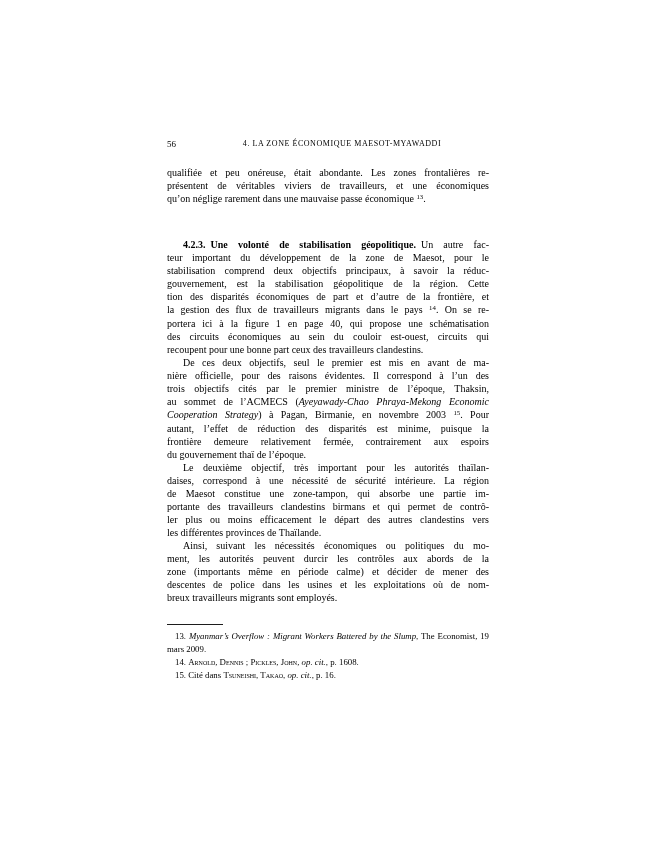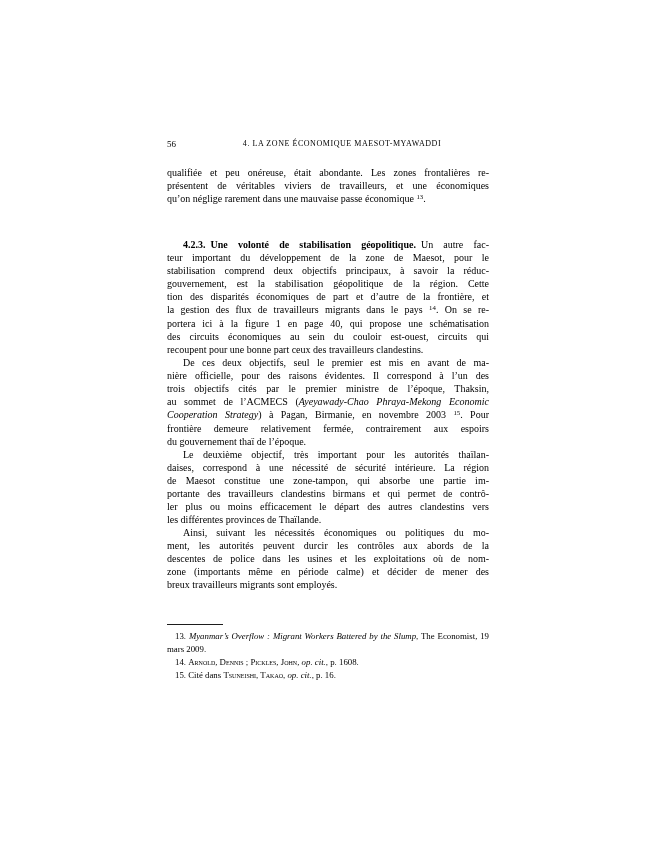--- a/index.html
+++ b/index.html
@@ -93,36 +93,37 @@
         <div class="tline"><span>portera ici à la figure 1 en page 40, qui propose une schématisation</span></div>
         <div class="tline"><span>des circuits économiques au sein du couloir est-ouest, circuits qui</span></div>
         <div class="tline last"><span>recoupent pour une bonne part ceux des travailleurs clandestins.</span></div>
       </div>
       <div>
         <div class="tline indent"><span>De ces deux objectifs, seul le premier est mis en avant de ma-</span></div>
         <div class="tline"><span>nière officielle, pour des raisons évidentes. Il correspond à l’un des</span></div>
         <div class="tline"><span>trois objectifs cités par le premier ministre de l’époque, Thaksin,</span></div>
         <div class="tline"><span>au sommet de l’ACMECS (</span><span class="s-i">Ayeyawady-Chao Phraya-Mekong Economic</span></div>
         <div class="tline"><span class="s-i">Cooperation Strategy</span><span>) à Pagan, Birmanie, en novembre 2003 </span><span class="s-sup">15</span><span>. Pour</span></div>
+        <div class="tline"><span>autant, l’effet de réduction des disparités est minime, puisque la</span></div>
         <div class="tline"><span>frontière demeure relativement fermée, contrairement aux espoirs</span></div>
         <div class="tline last"><span>du gouvernement thaï de l’époque.</span></div>
       </div>
       <div>
         <div class="tline indent"><span>Le deuxième objectif, très important pour les autorités thaïlan-</span></div>
         <div class="tline"><span>daises, correspond à une nécessité de sécurité intérieure. La région</span></div>
         <div class="tline"><span>de Maesot constitue une zone-tampon, qui absorbe une partie im-</span></div>
         <div class="tline"><span>portante des travailleurs clandestins birmans et qui permet de contrô-</span></div>
         <div class="tline"><span>ler plus ou moins efficacement le départ des autres clandestins vers</span></div>
         <div class="tline last"><span>les différentes provinces de Thaïlande.</span></div>
       </div>
       <div>
         <div class="tline indent"><span>Ainsi, suivant les nécessités économiques ou politiques du mo-</span></div>
         <div class="tline"><span>ment, les autorités peuvent durcir les contrôles aux abords de la</span></div>
+        <div class="tline"><span>zone (importants même en période calme) et décider de mener des</span></div>
         <div class="tline"><span>descentes de police dans les usines et les exploitations où de nom-</span></div>
-        <div class="tline"><span>zone (importants même en période calme) et décider de mener des</span></div>
         <div class="tline last"><span>breux travailleurs migrants sont employés.</span></div>
       </div>
     </div>
 
   <div class="footnotes">
     <div class="fn-rule"></div>
     <div id="footnote-list">
         <div>
           <div class="tline indent"><span>13. </span><span class="s-i">Myanmar’s Overflow : Migrant Workers Battered by the Slump</span><span>, The Economist, 19</span></div>
           <div class="tline last"><span>mars 2009.</span></div>

